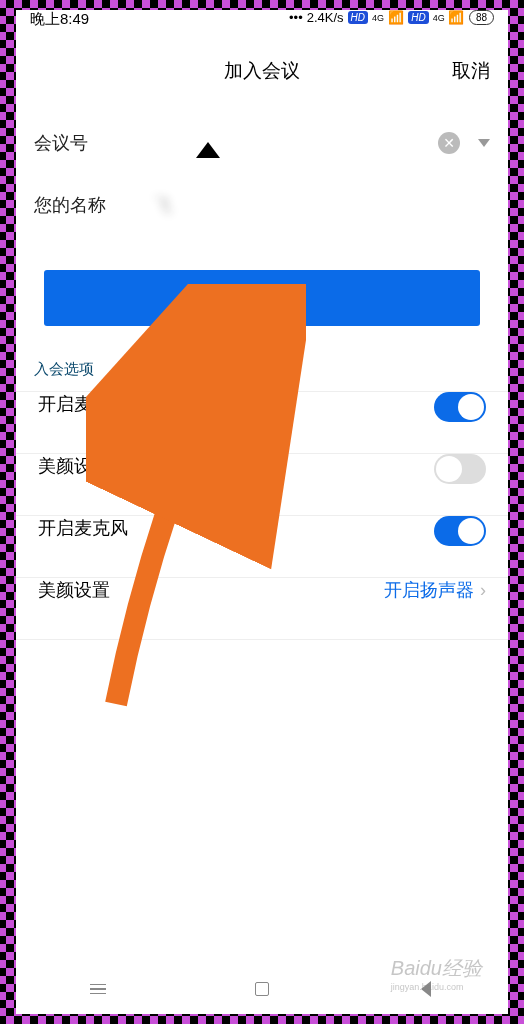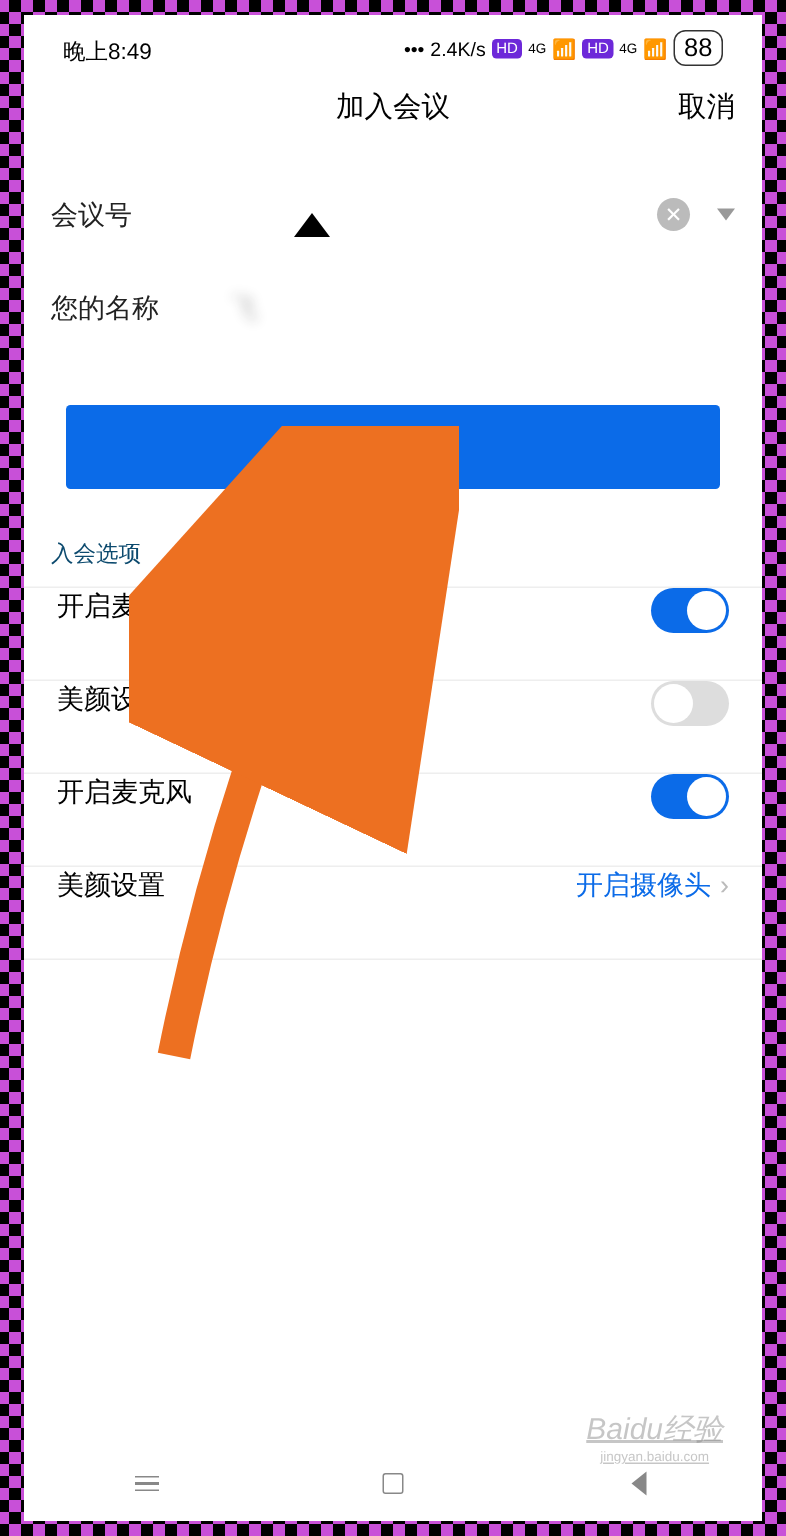--- a/index.html
+++ b/index.html
@@ -18,28 +18,28 @@
       width: 492px;
       height: 1004px;
       background: #fff;
       display: flex;
       flex-direction: column;
     }
     .status-bar {
       height: 34px;
       display: flex;
       justify-content: space-between;
-      align-items: flex-end;
-      padding: 0 26px;
+      align-items: flex-start;
+      padding: 0 14px;
       font-size: 15px;
       color: #000;
     }
     .status-right { display: flex; align-items: center; gap: 4px; font-size: 13px; }
-    .badge { background:#6d28d9; color:#fff; font-size:10px; padding:1px 3px; border-radius:3px; }
-    .battery-pill { border:1.5px solid #333; border-radius:8px; padding:1px 6px; font-size:17px; display:inline-flex; align-items:center; }
+    .badge { background:#1d4ed8; color:#fff; font-size:10px; padding:1px 3px; border-radius:3px;font-style:italic; }
+    .battery-pill { border:1.5px solid #333; border-radius:8px; padding:1px 6px; font-size:10px; display:inline-flex; align-items:center; }
 
     .header {
       display: flex;
       align-items: center;
       height: 54px;
       padding: 0 18px;
       font-size: 19px;
       position: relative;
       justify-content: flex-end;
     }
@@ -107,26 +107,25 @@
       color: #888;
     }
     .nav-icon { width:20px; height:20px; display:flex; align-items:center; justify-content:center; }
     .nav-menu { display:flex; flex-direction:column; gap:3px; }
     .nav-menu span { width:16px; height:1.5px; background:#888; }
     .nav-square { width:14px; height:14px; border:1.5px solid #888; border-radius:2px; }
     .nav-back { width:0; height:0; border-top:8px solid transparent; border-bottom:8px solid transparent; border-right:10px solid #888; }
 
     .watermark {
       position: absolute;
-      bottom: 38px; right: 26px;
+      bottom: 22px; right: 26px;
       color: rgba(128,128,128,.45);
       font-size: 20px;
       font-style: italic;
-      text-align: center;
-      text-decoration: underline;
+      text-align: left;
     }
     .watermark small { display:block; font-size:9px; font-style: normal; }
 
     .arrow-svg { position:absolute; pointer-events:none; left:70px; top:274px; }
   </style>
 </head>
 <body>
 
 <div class="phone-frame">
 
@@ -190,21 +189,21 @@
     </div>
     <div class="setting-row">
       <span>开启麦克风</span>
       <span class="toggle on">
           <span class="knob"></span>
         </span>
     </div>
     <div class="setting-row">
       <span>美颜设置</span>
       <span class="link-text">
-        <span>开启摄像头</span>
+        <span>开启扬声器</span>
         <span class="chevron">›</span>
       </span>
     </div>
   </div>
 
   <div class="nav-bar">
     <div class="nav-icon">
         <div class="nav-menu">
           <span></span>
           <span></span>

